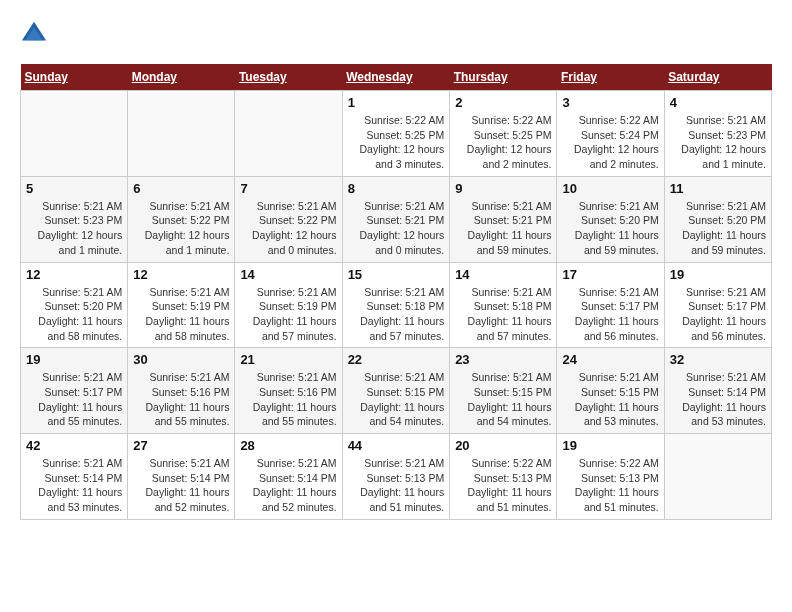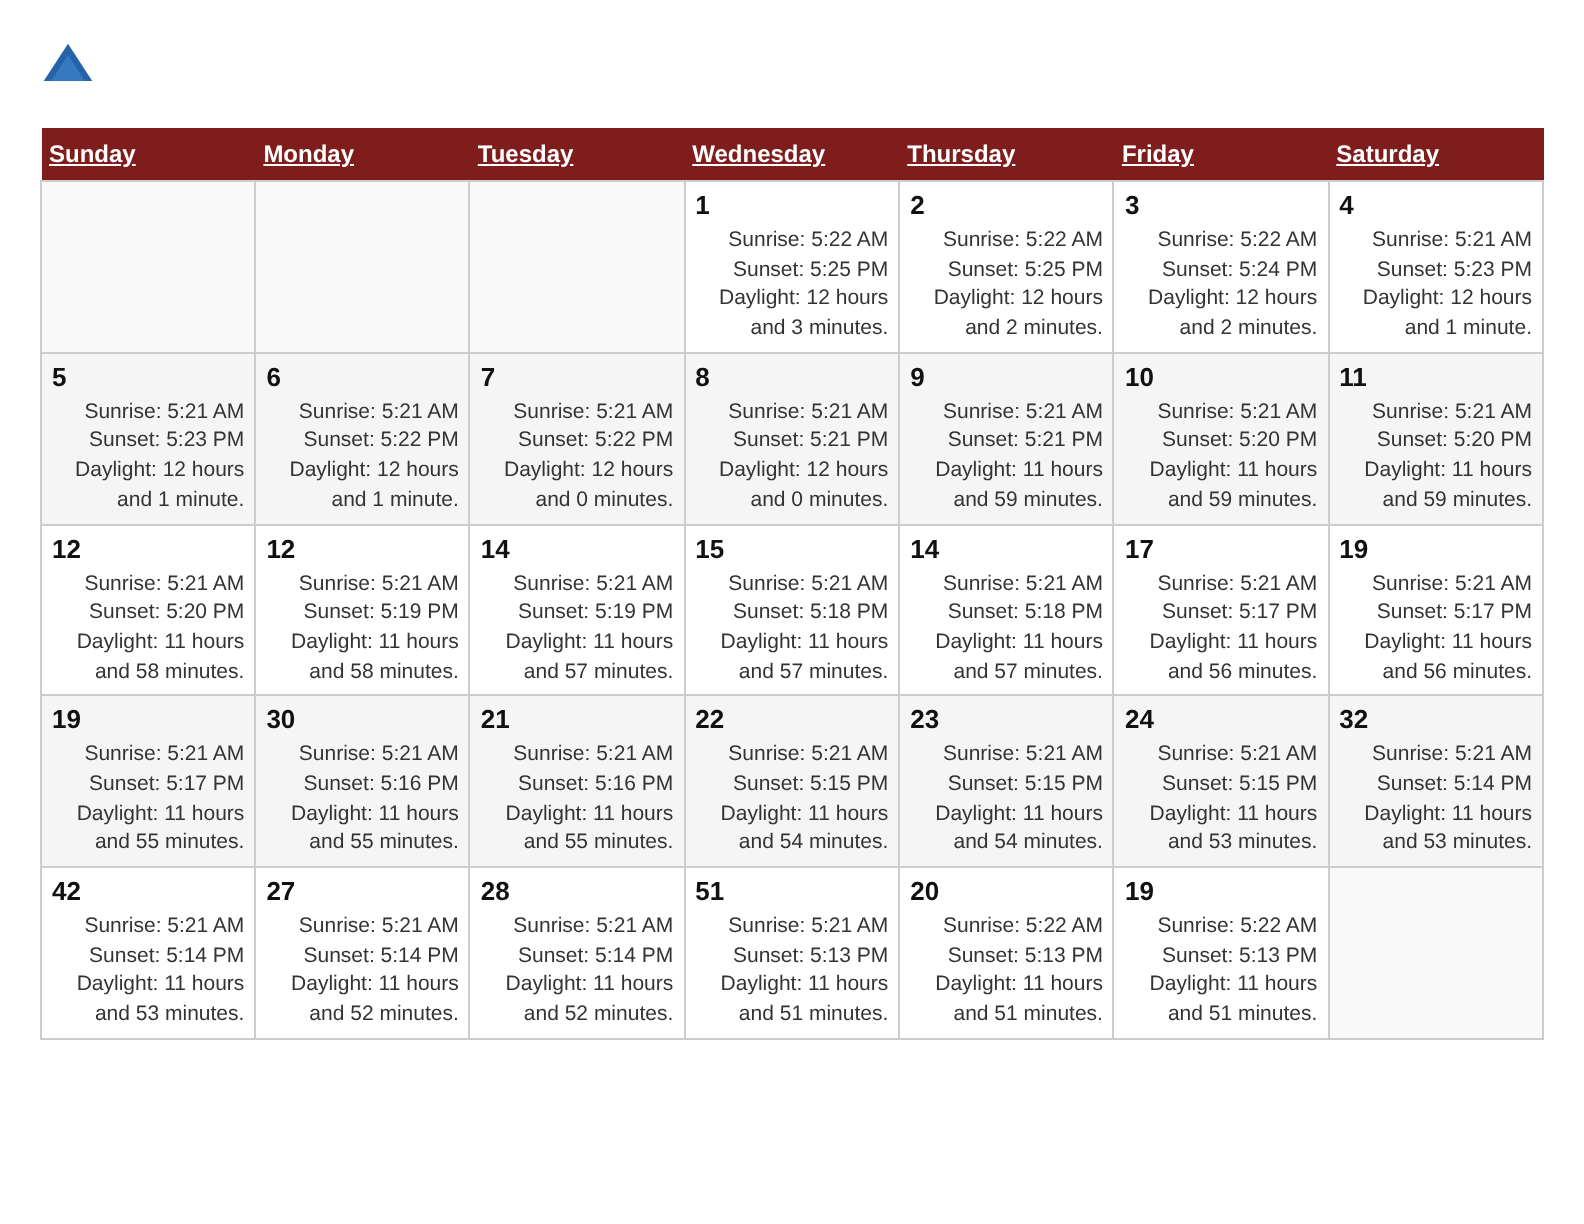--- a/index.html
+++ b/index.html
@@ -302,21 +302,21 @@
 Sunset: 5:14 PM
 Daylight: 11 hours and 52 minutes.</div>
         </td>
         <td>
           <div class="day-number">28</div>
           <div class="day-info" style="white-space: pre-line;">Sunrise: 5:21 AM
 Sunset: 5:14 PM
 Daylight: 11 hours and 52 minutes.</div>
         </td>
         <td>
-          <div class="day-number">51</div>
+          <div class="day-number">44</div>
           <div class="day-info" style="white-space: pre-line;">Sunrise: 5:21 AM
 Sunset: 5:13 PM
 Daylight: 11 hours and 51 minutes.</div>
         </td>
         <td>
           <div class="day-number">20</div>
           <div class="day-info" style="white-space: pre-line;">Sunrise: 5:22 AM
 Sunset: 5:13 PM
 Daylight: 11 hours and 51 minutes.</div>
         </td>

